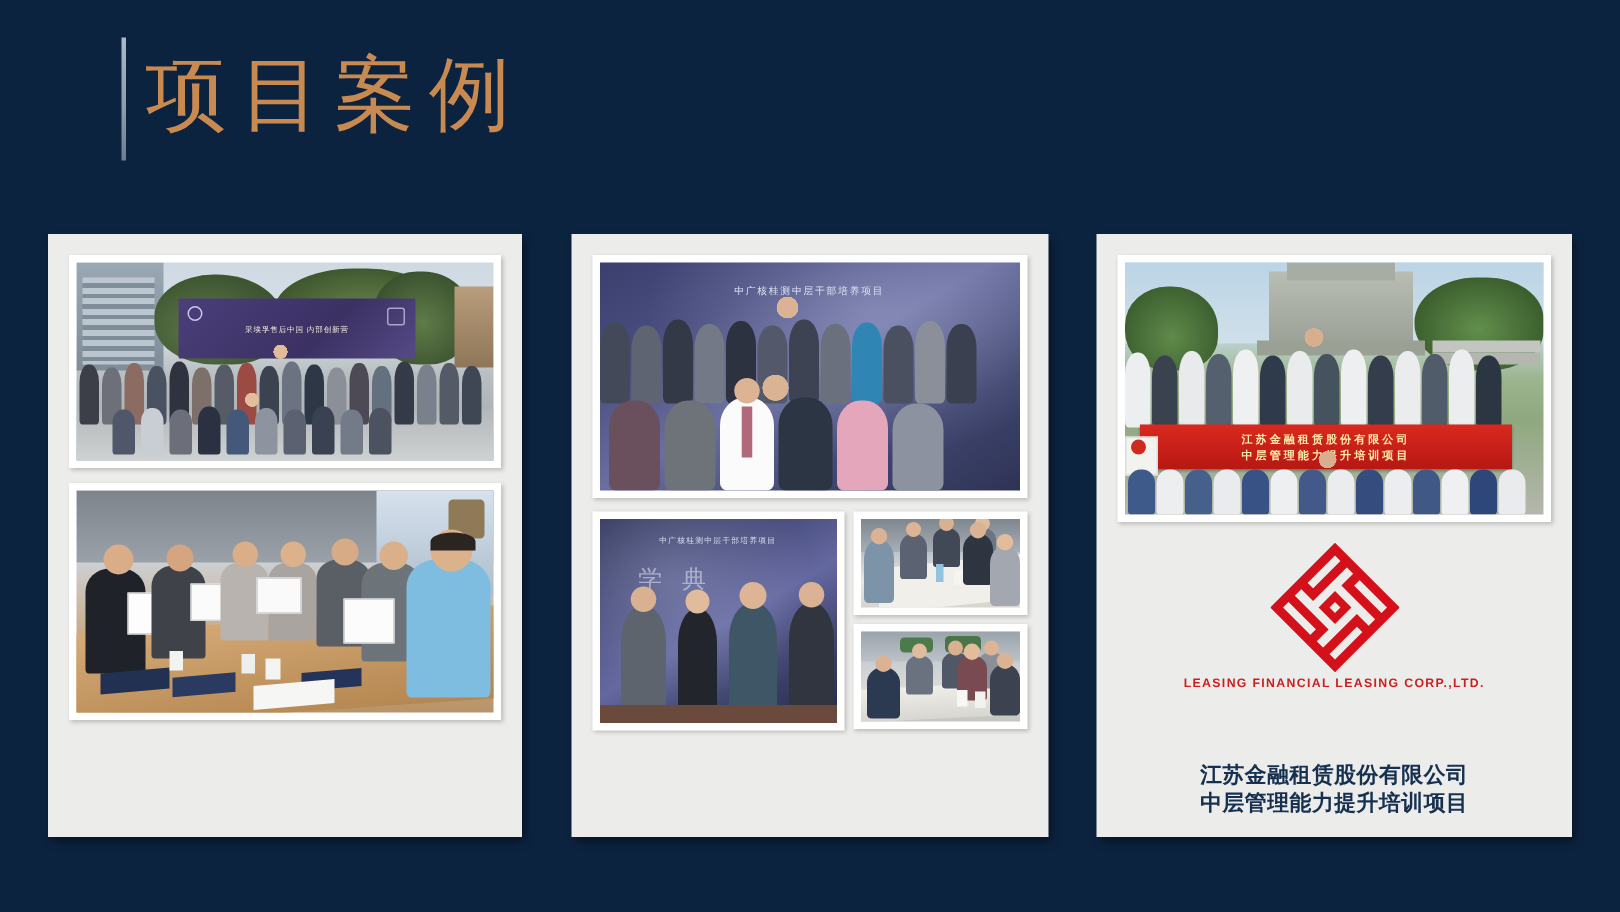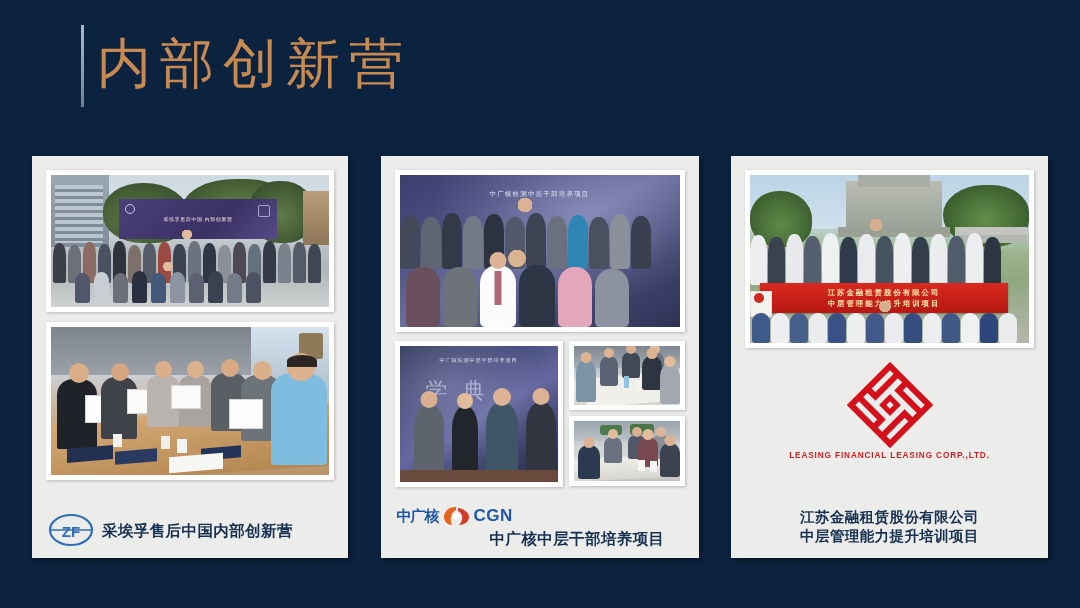--- a/index.html
+++ b/index.html
@@ -86,21 +86,21 @@
   .pson { border-radius: 46% 46% 14% 14% / 30% 30% 8% 8%; }
   .head { position:absolute; left:50%; transform:translateX(-50%); border-radius:50%; }
   .banner { position:absolute; display:flex; align-items:center; justify-content:center; }
   .banner-txt { font-size:5px; color:#f3e9dd; letter-spacing:.6px; white-space:nowrap; transform:scale(1); }
 </style>
 </head>
 <body>
 
 <div id="header">
   <div id="accent-bar"></div>
-  <div id="page-title">内部创新营</div>
+  <div id="page-title">项目案例</div>
 </div>
 
 <div id="cards">
 
   <div class="card w1">
 
     <div class="photo-frame" style="margin-bottom:10px;">
       <div class="photo" style="height:132px;background:linear-gradient(180deg,#cfd9e2 0%,#d9e2e8 34%,#b9bfc2 56%,#9ea4a7 100%);">
 
         <div style="position:absolute;left:0;top:0;width:58px;height:72px;background:linear-gradient(180deg,#9aa8b4,#7f8d99);"></div>
@@ -250,30 +250,20 @@
         <div style="position:absolute;left:64px;bottom:12px;width:42px;height:13px;background:#2a3a60;transform:skewY(-5deg);"></div>
         <div style="position:absolute;left:150px;bottom:16px;width:40px;height:12px;background:#24335a;transform:skewY(-5deg);"></div>
         <div style="position:absolute;left:118px;bottom:4px;width:54px;height:16px;background:#f6f6f4;transform:skewY(-5deg);"></div>
 
         <div style="position:absolute;left:62px;bottom:28px;width:9px;height:13px;background:#f2f2f0;"></div>
         <div style="position:absolute;left:110px;bottom:26px;width:9px;height:13px;background:#eeeeec;"></div>
         <div style="position:absolute;left:126px;bottom:22px;width:10px;height:14px;background:#f4f4f2;"></div>
       </div>
     </div>
 
-    <div class="card-label">
-      <span class="zf-logo">
-        <svg viewBox="0 0 46 34" width="46" height="34" aria-hidden="true">
-          <ellipse cx="23" cy="17" rx="21" ry="15" fill="none" stroke="#2f6fb5" stroke-width="2.2"></ellipse>
-          <line x1="3" y1="17" x2="43" y2="17" stroke="#2f6fb5" stroke-width="1.6"></line>
-          <text x="23" y="24" font-family="Liberation Sans, sans-serif" font-size="15" font-weight="bold" fill="#2f6fb5" text-anchor="middle">ZF</text>
-        </svg>
-      </span>
-      <span class="label-text">采埃孚售后中国内部创新营</span>
-    </div>
   </div>
 
   <div class="card w2">
 
     <div class="photo-frame" style="margin-bottom:9px;">
       <div class="photo" style="height:152px;background:linear-gradient(150deg,#3a3f6e 0%,#4a4f80 25%,#6a6fa0 48%,#40456f 75%,#2e3355 100%);">
         <div style="position:absolute;inset:0;background:radial-gradient(ellipse at 64% 22%,rgba(200,205,240,.30),transparent 58%);"></div>
         <div class="banner" style="left:0;top:12px;width:100%;height:14px;justify-content:center;">
           <span class="banner-txt" style="font-size:6.5px;color:#dfe2f4;letter-spacing:1.2px;">中广核桂测中层干部培养项目</span>
         </div>
@@ -341,21 +331,21 @@
       </div>
     </div>
 
     <div style="display:flex;gap:6px;">
       <div class="photo-frame" style="flex:0 0 168px;">
         <div class="photo" style="height:136px;background:linear-gradient(150deg,#2f3458 0%,#474c7c 30%,#6468a0 52%,#383d63 80%,#262b48 100%);">
           <div style="position:absolute;inset:0;background:radial-gradient(ellipse at 30% 30%,rgba(210,214,245,.28),transparent 60%);"></div>
           <div class="banner" style="left:0;top:8px;width:100%;height:12px;justify-content:center;">
             <span class="banner-txt" style="font-size:5.2px;color:#dadeef;letter-spacing:.8px;">中广核桂测中层干部培养项目</span>
           </div>
-          <div style="position:absolute;left:26px;top:30px;font-size:22px;color:rgba(226,230,248,.55);font-family:'DejaVu Sans',sans-serif;letter-spacing:4px;">学 典</div>
+          <div style="position:absolute;left:26px;top:30px;font-size:16px;color:rgba(226,230,248,.55);font-family:'DejaVu Sans',sans-serif;letter-spacing:4px;">学 典</div>
 
           <span class="pson" style="position:absolute;left:14px;bottom:0;width:30px;height:78px;background:#5d646e;">
               <i class="head" style="top:-13px;width:17px;height:17px;background:#d9b191;"></i>
             </span>
           <span class="pson" style="position:absolute;left:52px;bottom:0;width:26px;height:76px;background:#23252c;">
               <i class="head" style="top:-13px;width:16px;height:16px;background:#e0bb9c;"></i>
             </span>
           <span class="pson" style="position:absolute;left:86px;bottom:0;width:32px;height:80px;background:#3e5666;">
               <i class="head" style="top:-14px;width:18px;height:18px;background:#ddb596;"></i>
             </span>
@@ -417,38 +407,20 @@
             <span class="pson" style="position:absolute;right:0px;top:22px;width:20px;height:34px;background:#3c4250;">
                 <i class="head" style="top:-8px;width:11px;height:11px;background:#dab392;"></i>
               </span>
             <div style="position:absolute;left:64px;bottom:10px;width:7px;height:11px;background:#f7f7f5;"></div>
             <div style="position:absolute;left:76px;bottom:9px;width:7px;height:11px;background:#f2f2f0;"></div>
           </div>
         </div>
       </div>
     </div>
 
-    <div class="card-label" style="flex-direction:column;align-items:stretch;padding-top:4px;">
-      <div class="cgn-block">
-        <div class="cgn-logo">
-          <span class="cgn-cn">中广核</span>
-          <span class="cgn-mark">
-            <svg viewBox="0 0 30 22" width="30" height="22" aria-hidden="true">
-              <path d="M14 2 C6 2 2 7 2 12 C2 17 6 20 10 20 C8 16 8 8 14 5 Z" fill="#e8621f"></path>
-              <path d="M16 3 C23 4 27 8 27 12 C27 17 22 20 17 20 C21 16 22 9 16 6 Z" fill="#cf3c2a"></path>
-              <circle cx="14.5" cy="11.5" r="3.2" fill="#ffffff"></circle>
-            </svg>
-          </span>
-          <span class="cgn-en">CGN</span>
-        </div>
-        <div class="cgn-caption">
-          <span class="label-text">中广核中层干部培养项目</span>
-        </div>
-      </div>
-    </div>
   </div>
 
   <div class="card w3">
 
     <div class="photo-frame" style="margin-bottom:8px;">
       <div class="photo" style="height:168px;background:linear-gradient(180deg,#b8cfe0 0%,#c9dbe6 26%,#9cb58e 46%,#8fa87f 62%,#b5b7ad 100%);">
 
         <div style="position:absolute;left:0;top:0;width:100%;height:54px;background:linear-gradient(180deg,#bcd4e6,#cfe0ea);"></div>
         <div style="position:absolute;left:0;top:16px;width:62px;height:56px;background:radial-gradient(ellipse at 50% 60%,#5f8a4a,#3e6130 72%);border-radius:46% 50% 40% 46%;"></div>
         <div style="position:absolute;right:0;top:10px;width:86px;height:62px;background:radial-gradient(ellipse at 50% 55%,#628f4c,#3c5f2e 72%);border-radius:48% 44% 42% 50%;"></div>

